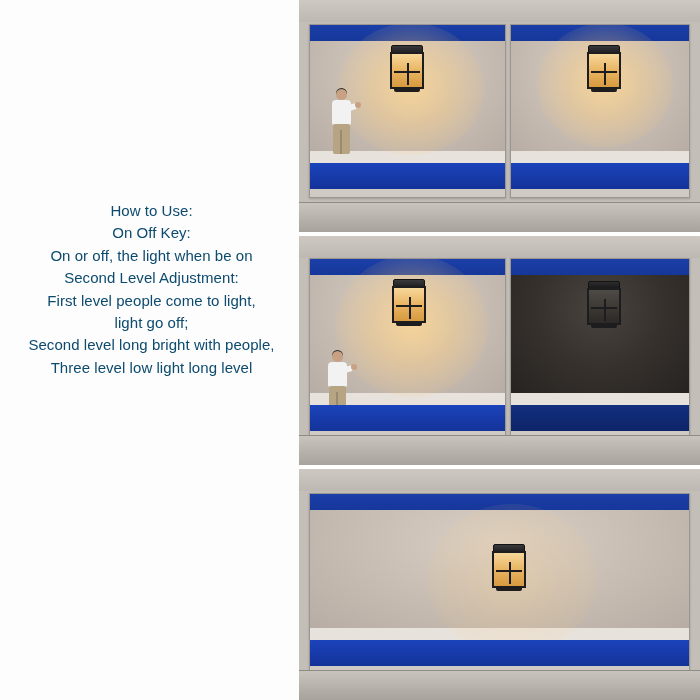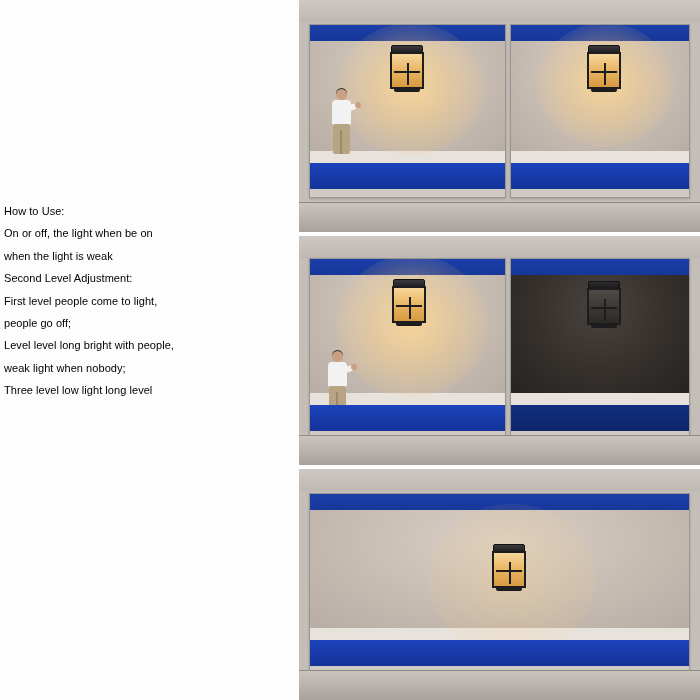--- a/index.html
+++ b/index.html
@@ -28,24 +28,25 @@
     top: 0;
     width: 299px;
     height: 700px;
     background: #fdfdfd;
   }
   #instructions {
     position: absolute;
     left: 4px;
     top: 200px;
     width: 295px;
-    color: #000000;
-    font-size: 11px;
+    color: #0c4a6e;
+    font-size: 15px;
     line-height: 22.4px;
     letter-spacing: 0.05px;
+    text-align: center;
   }
   #instructions .line {
     white-space: nowrap;
   }
 
   
   #photo-column {
     position: absolute;
     left: 299px;
     top: 0;
@@ -269,27 +270,26 @@
   }
 </style>
 </head>
 <body>
 
 <div id="page">
 
   <div id="left-panel">
     <div id="instructions">
       <div class="line">How to Use:</div>
+      <div class="line">On Off Key:</div>
       <div class="line">On or off, the light when be on</div>
-      <div class="line">when the light is weak</div>
       <div class="line">Second Level Adjustment:</div>
       <div class="line">First level people come to light,</div>
-      <div class="line">people go off;</div>
-      <div class="line">Level level long bright with people,</div>
-      <div class="line">weak light when nobody;</div>
+      <div class="line">light go off;</div>
+      <div class="line">Second level long bright with people,</div>
       <div class="line">Three level low light long level</div>
     </div>
   </div>
 
   <div id="photo-column">
 
     <div class="photo" id="photo-top">
       <div class="ceiling"></div>
 
       <div class="panel" style="left:10px; top:24px; width:197px; height:174px;">

